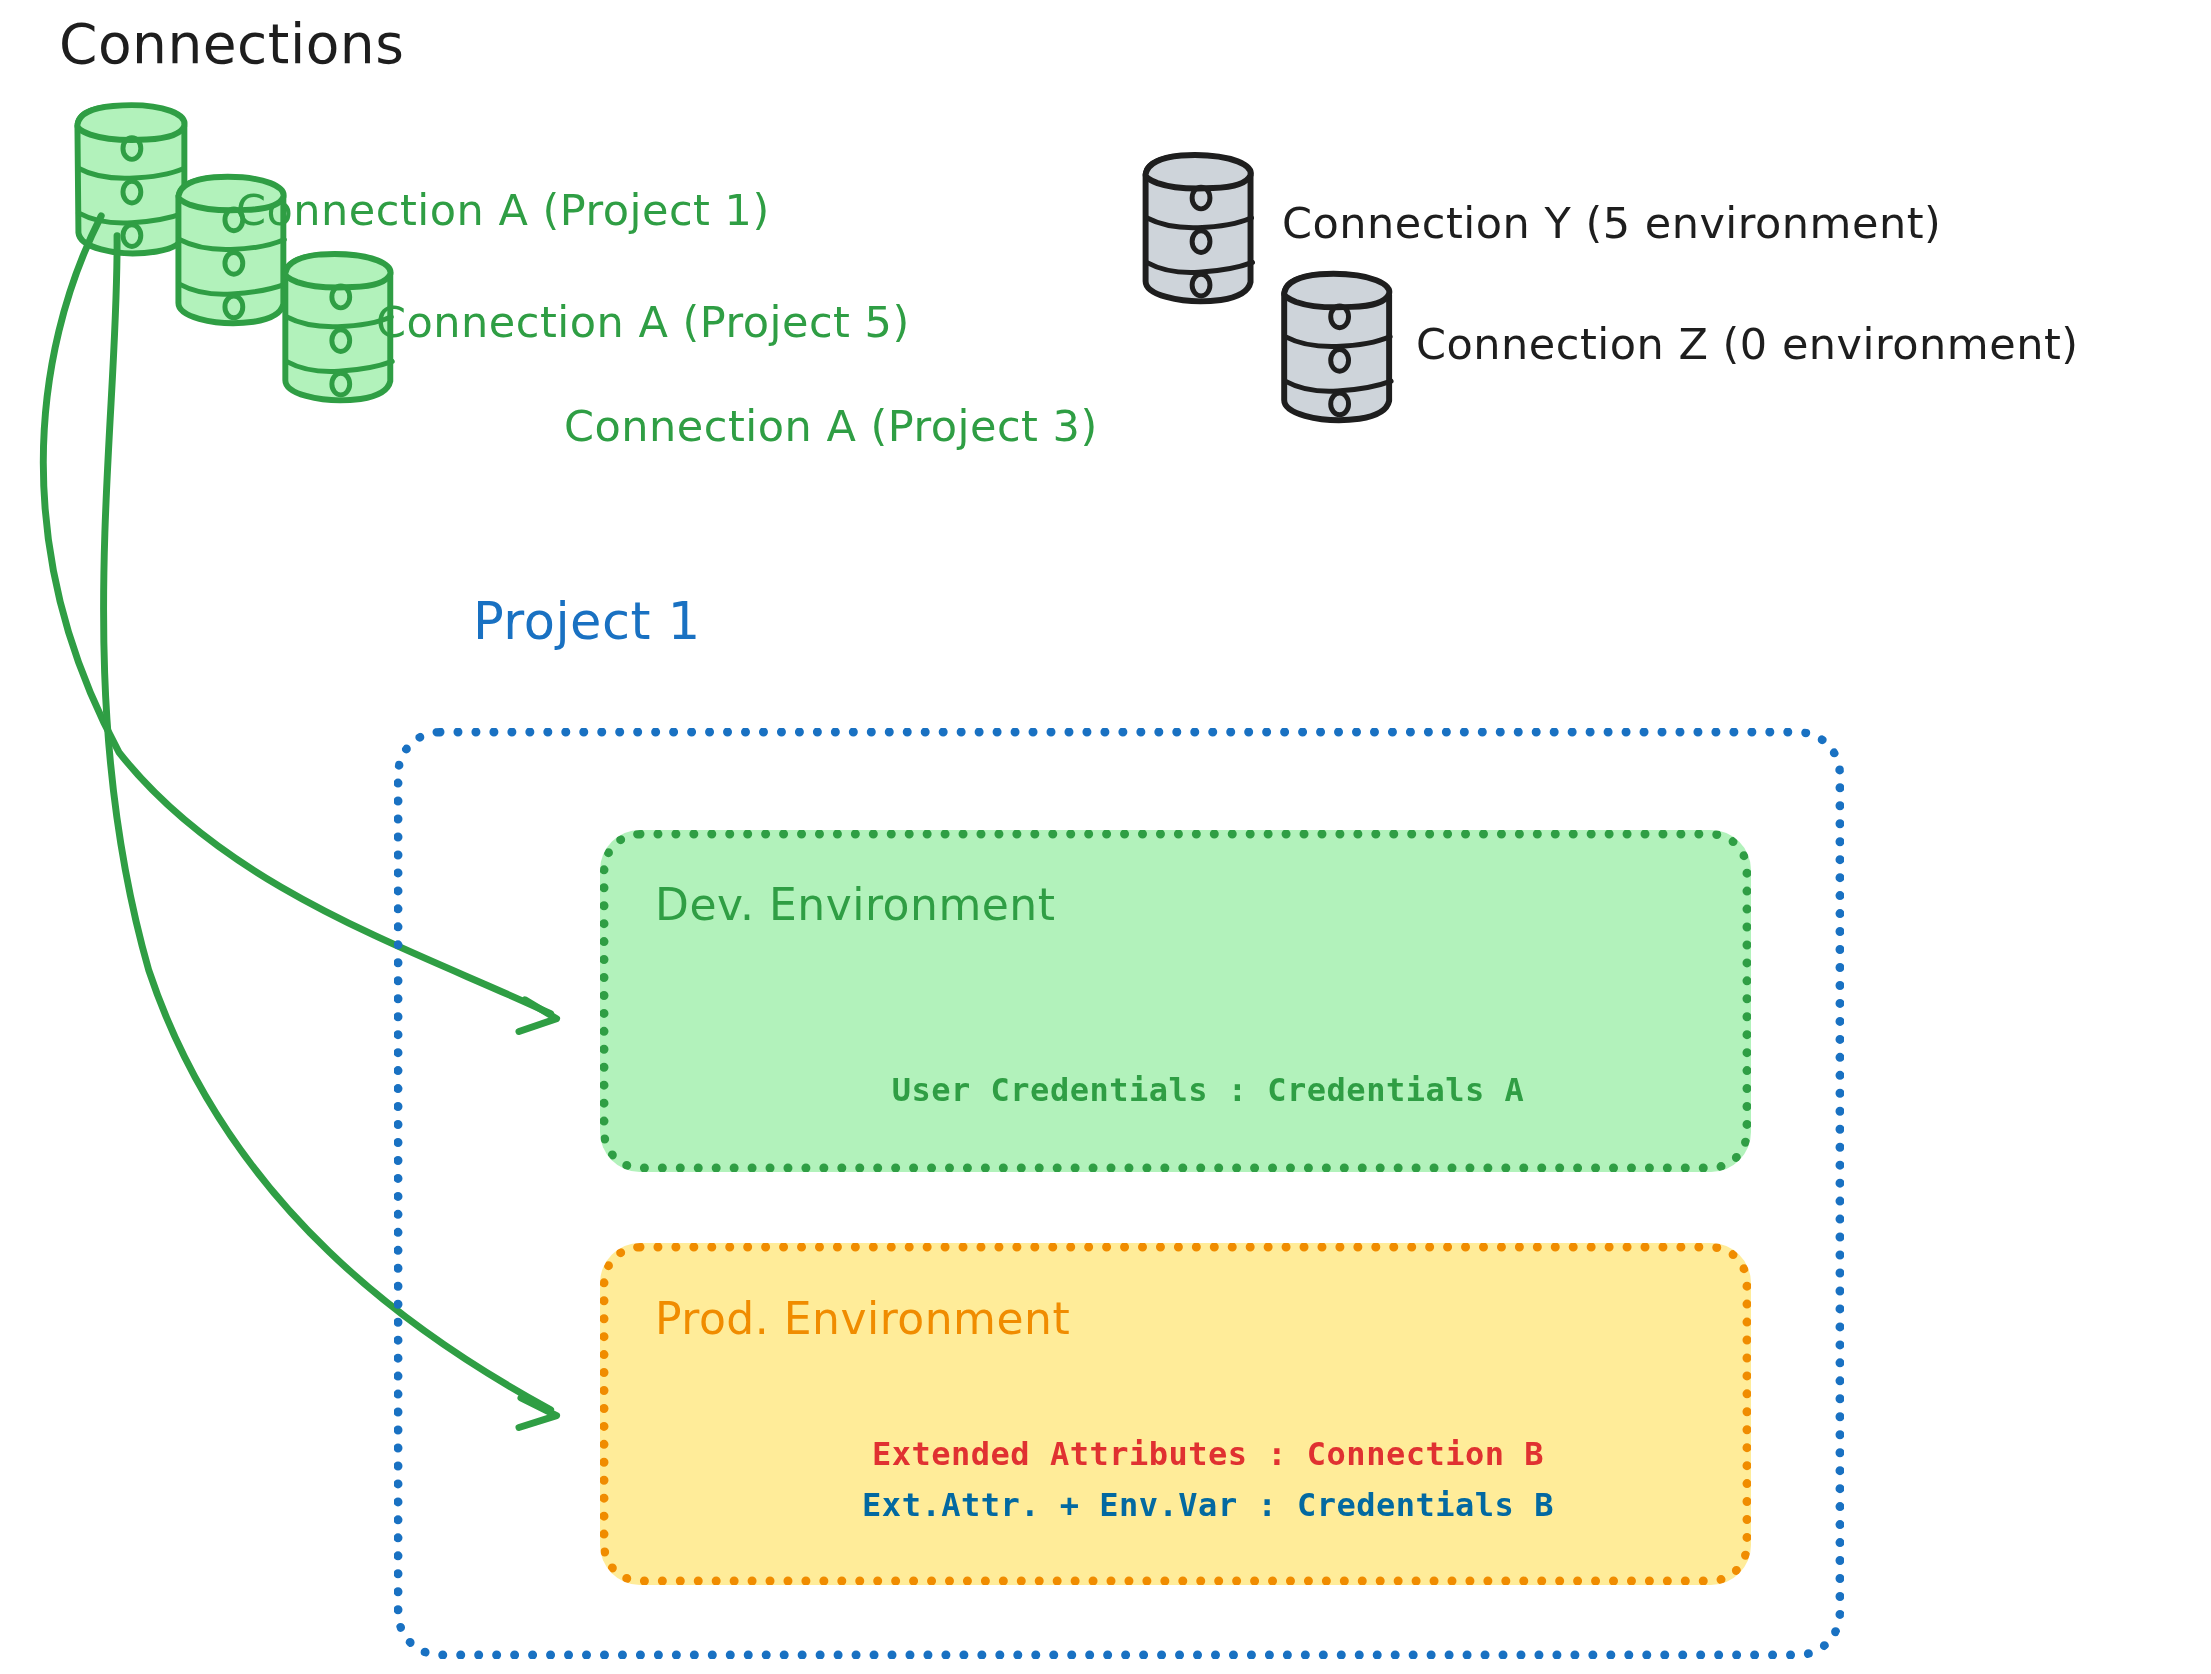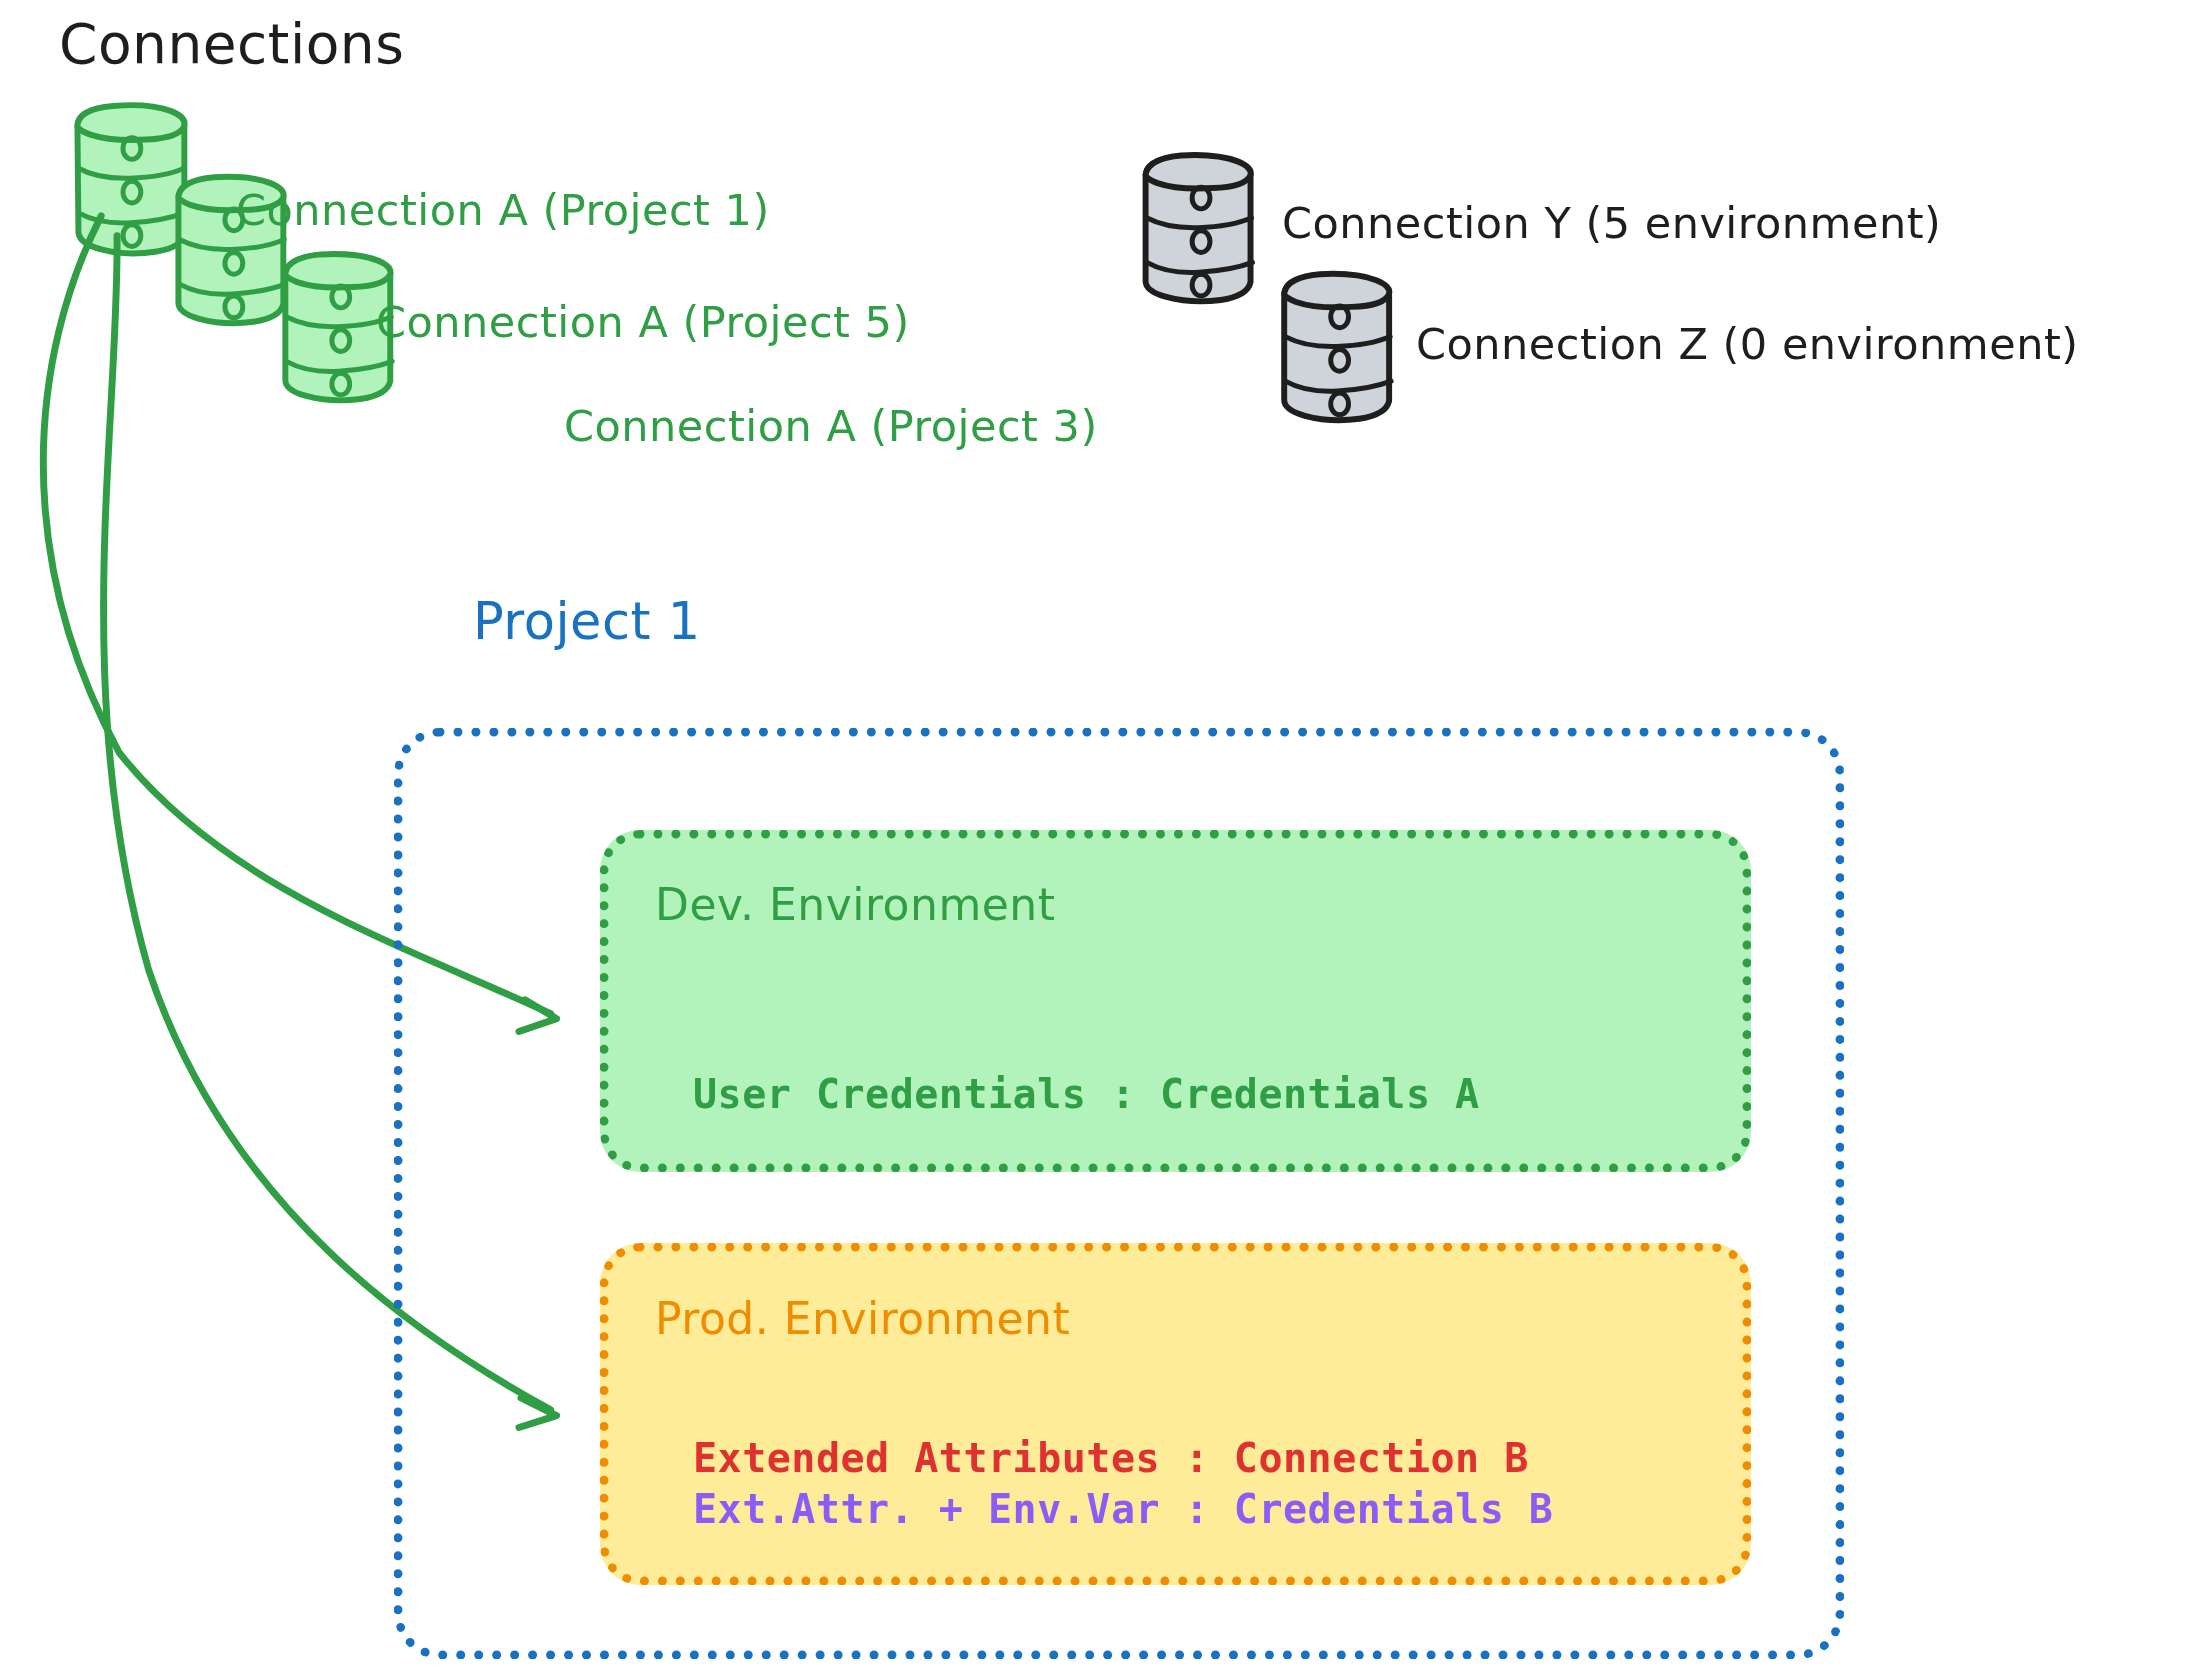--- a/index.html
+++ b/index.html
@@ -95,27 +95,27 @@
     position: absolute;
     font-size: 44px;
     white-space: nowrap;
   }
   #dev-title  { left: 655px;  top: 879px;  color: #2f9e44; }
   #prod-title { left: 655px;  top: 1293px; color: #f08c00; }
 
   
   .code-line {
     position: absolute;
-    font-size: 40px;
-    white-space: nowrap;
-    text-align: left;
+    font-size: 32px;
+    white-space: nowrap;
+    text-align: center;
   }
   #dev-cred   { left: 693px; top: 1071px; width: 1030px; color: #2f9e44; }
   #prod-line1 { left: 693px; top: 1435px; width: 1030px; color: #e03131; }
-  #prod-line2 { left: 693px; top: 1486px; width: 1030px; color: #8b5cf6; }
+  #prod-line2 { left: 693px; top: 1486px; width: 1030px; color: #0369a1; }
 
   
   svg.layer {
     position: absolute;
     left: 0;
     top: 0;
     width: 2212px;
     height: 1674px;
     pointer-events: none;
   }

